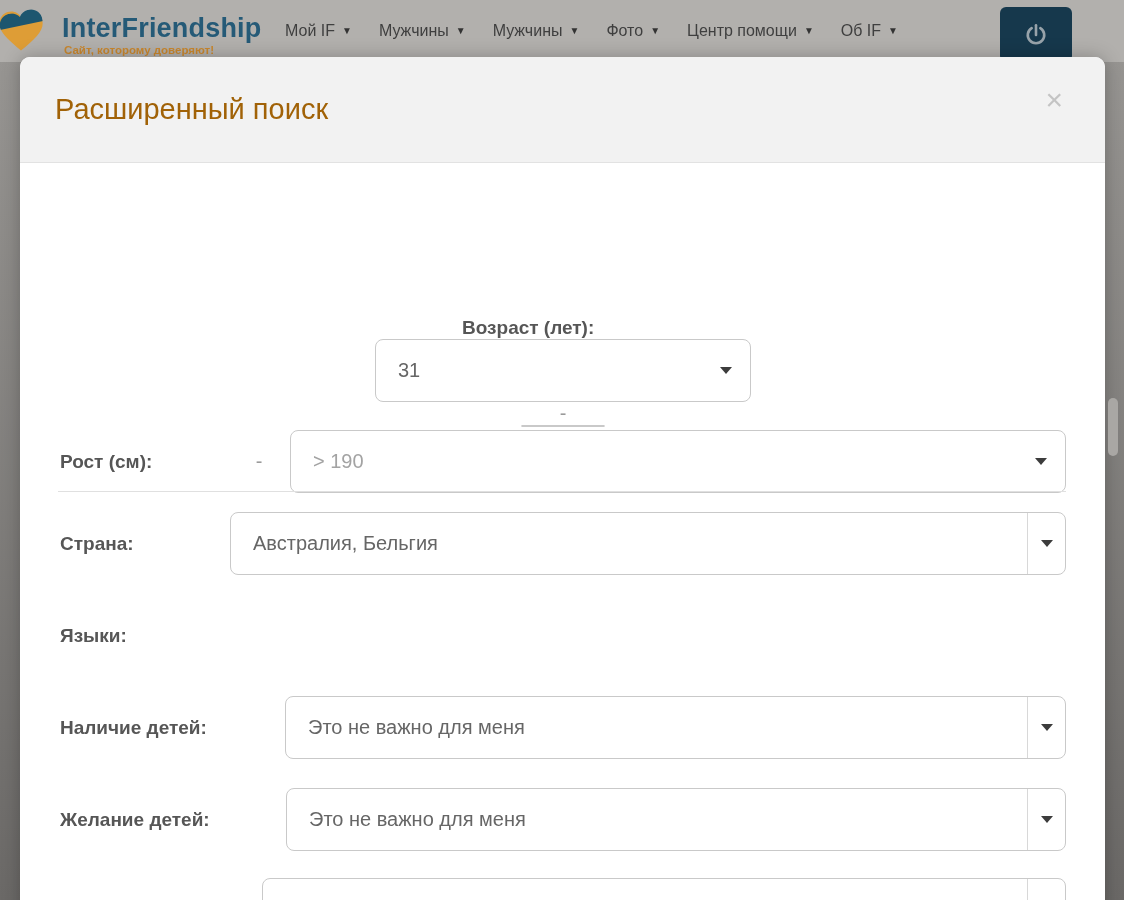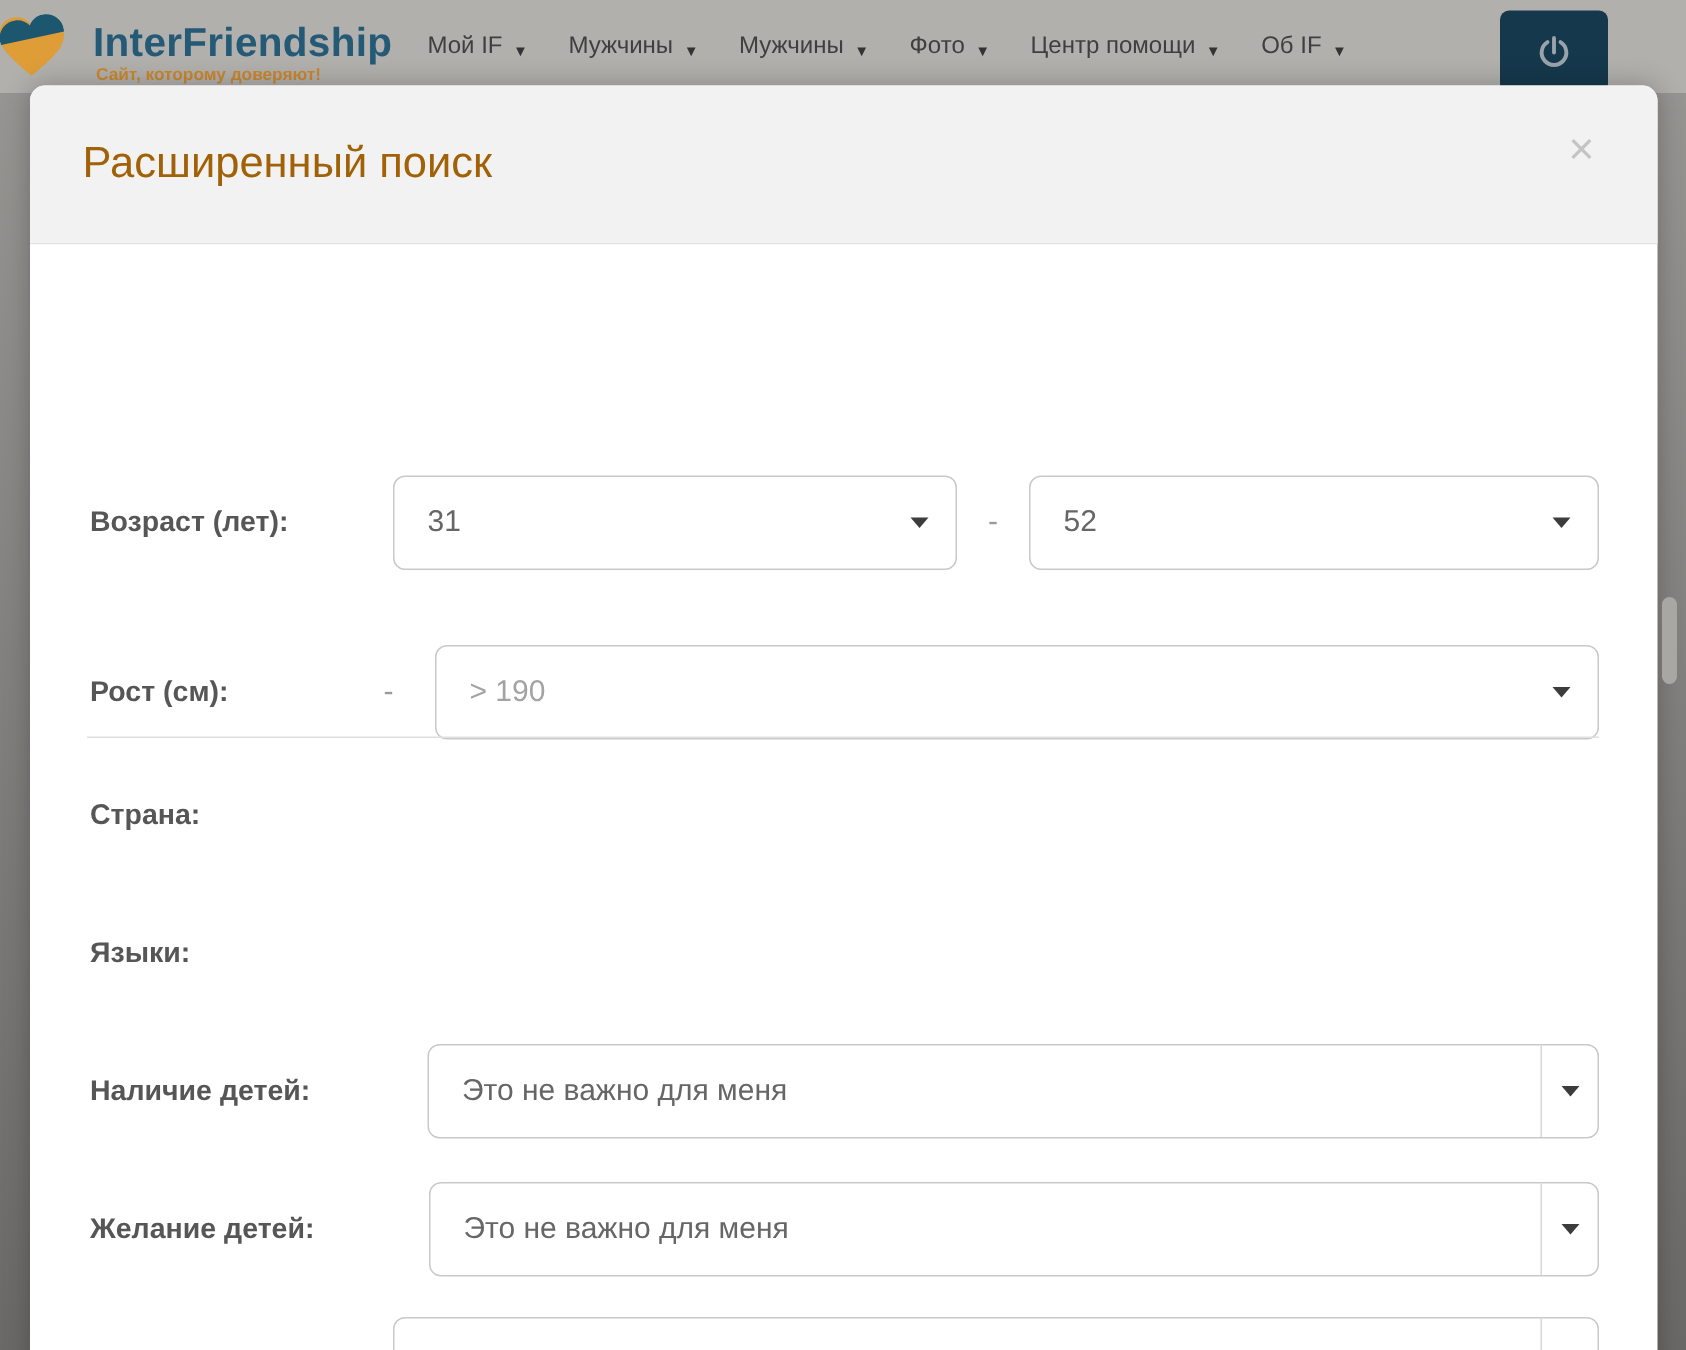--- a/index.html
+++ b/index.html
@@ -5,21 +5,21 @@
   html,body{margin:0;padding:0;}
   body{font-family:"Liberation Sans", sans-serif;}
   .page{position:relative;width:1124px;height:900px;overflow:hidden;
         background:linear-gradient(#9a9895,#6b6967);}
   
   .topbar{position:absolute;left:0;top:0;width:1124px;height:62px;background:#b2b0ad;}
   .logo{position:absolute;left:-7px;top:5px;width:56px;height:52px;}
   .brand{position:absolute;left:62px;top:13px;font-size:27px;font-weight:bold;color:#255a77;letter-spacing:.2px;text-align:center;}
   .tagline{position:absolute;left:64px;top:44px;font-size:11.5px;color:#c9872e;font-weight:bold;}
   .menu{position:absolute;left:285px;top:0;height:62px;display:flex;align-items:center;gap:27px;}
-  .menu-item{display:flex;align-items:flex-end;gap:7px;font-size:16px;color:#3f3f3f;cursor:pointer;white-space:nowrap;}
+  .menu-item{display:flex;align-items:center;gap:7px;font-size:16px;color:#3f3f3f;cursor:pointer;white-space:nowrap;}
   .caret{font-size:10px;color:#333;line-height:1;}
   .power-btn{position:absolute;right:52px;top:7px;width:72px;height:55px;background:#16384c;border-radius:6px;
              display:flex;align-items:center;justify-content:center;}
   .power-btn svg{width:26px;height:26px;}
   
   .modal{position:absolute;left:20px;top:57px;width:1085px;height:1000px;background:#ffffff;
          border-radius:10px 10px 0 0;box-shadow:0 0 18px rgba(0,0,0,.25);}
   .modal-header{position:relative;height:105px;background:#f2f2f2;border-radius:10px 10px 0 0;
                 border-bottom:1px solid #e2e2e2;display:flex;align-items:center;}
   .modal-title{margin-left:35px;font-size:29px;color:#a16207;}
@@ -36,21 +36,21 @@
   .tri{width:0;height:0;border-left:6px solid transparent;border-right:6px solid transparent;
        border-top:7px solid #3c3c3c;flex:0 0 auto;}
   .dd-inline-arrow{margin-right:18px;margin-left:8px;}
   .dd-arrow-seg{flex:0 0 37px;align-self:stretch;border-left:1px solid #d8d8d8;
                 display:flex;align-items:center;justify-content:center;}
   .dd-flex{flex:1 1 auto;}
   .dd-w376{width:376px;flex:0 0 auto;} .dd-w380{width:380px;flex:0 0 auto;}
   .dash{flex:0 0 auto;text-align:center;font-size:20px;color:#9a9a9a;}
   .dash-w48{width:48px;} .dash-w62{width:62px;}
   .divider{position:absolute;left:38px;right:39px;top:328px;border-top:1px solid #e0e0e0;}
-  .r1{top:154px;} .r2{top:246px;margin-top:21px;} .r3{top:349px;} .r4{top:441px;}
+  .r1{top:154px;flex-direction:column;} .r2{top:246px;margin-top:21px;} .r3{top:349px;} .r4{top:441px;}
   .r5{top:533px;} .r6{top:625px;} .r7{top:715px;}
   .scroll-thumb{position:absolute;right:6px;top:398px;width:10px;height:58px;border-radius:5px;background:#a9a7a4;}
 </style>
 </head>
 <body>
 
 <div class="page">
 
   <div class="topbar">
     <div class="logo">
@@ -129,20 +129,26 @@
         <div class="dd dd-flex">
           <div class="dd-value muted">&gt; 190</div>
           <div class="tri dd-inline-arrow"></div>
         </div>
       </div>
 
       <div class="divider"></div>
 
       <div class="row r3">
         <div class="row-label lw3">Страна:</div>
+        <div class="dd dd-flex">
+          <div class="dd-value">Австралия, Бельгия</div>
+          <div class="dd-arrow-seg">
+              <div class="tri"></div>
+            </div>
+        </div>
       </div>
 
       <div class="row r4">
         <div class="row-label lw4">Языки:</div>
       </div>
 
       <div class="row r5">
         <div class="row-label lw5">Наличие детей:</div>
         <div class="dd dd-flex">
           <div class="dd-value">Это не важно для меня</div>

